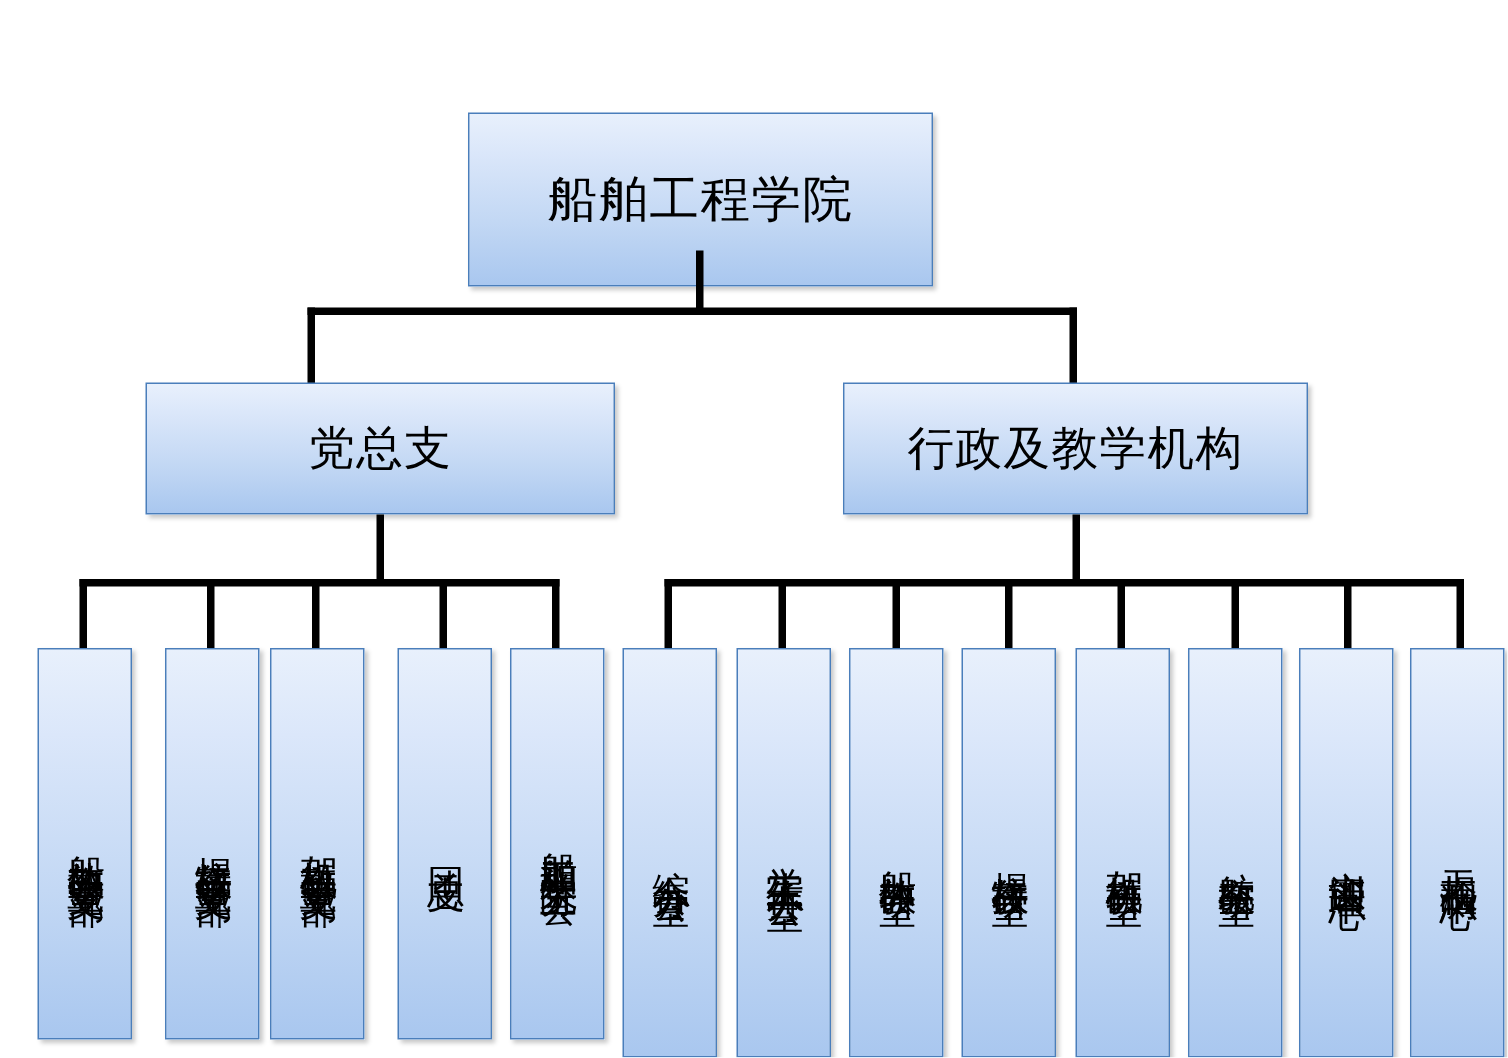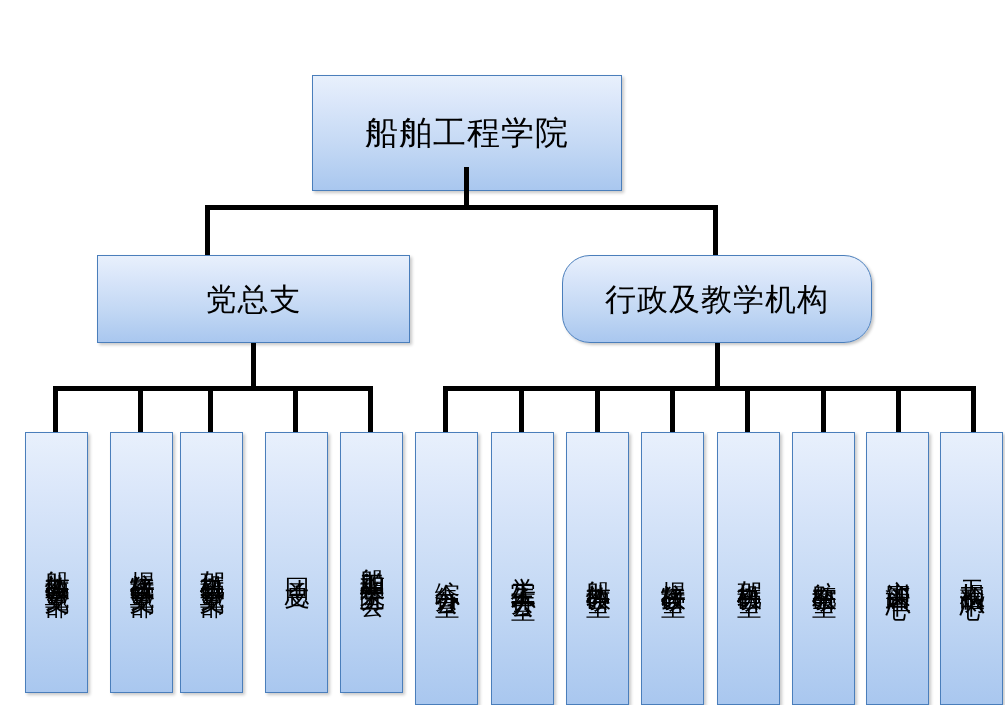--- a/index.html
+++ b/index.html
@@ -73,21 +73,21 @@
 
   <div class="line line-h" style="left:205px; top:205px; width:513px; height:5px;"></div>
 
   <div class="line line-v" style="left:205px; top:205px; width:5px; height:52px;"></div>
   <div class="line line-v" style="left:713px; top:205px; width:5px; height:52px;"></div>
 
   <div class="node node-l2" style="left:97px; top:255px; width:313px; height:88px;">
     <span>党总支</span>
   </div>
 
-  <div class="node node-l2" style="left:562px; top:255px; width:310px; height:88px;border-radius:28px;">
+  <div class="node node-l2" style="left:562px; top:255px; width:310px; height:88px;">
     <span>行政及教学机构</span>
   </div>
 
   <div class="line line-v" style="left:251px; top:343px; width:5px; height:45px;"></div>
   <div class="line line-h" style="left:53px; top:386px; width:320px; height:5px;"></div>
   <div class="line line-v" style="left:53px; top:386px; width:5px; height:46px;"></div>
   <div class="line line-v" style="left:138px; top:386px; width:5px; height:46px;"></div>
   <div class="line line-v" style="left:208px; top:386px; width:5px; height:46px;"></div>
   <div class="line line-v" style="left:293px; top:386px; width:5px; height:46px;"></div>
   <div class="line line-v" style="left:368px; top:386px; width:5px; height:46px;"></div>

